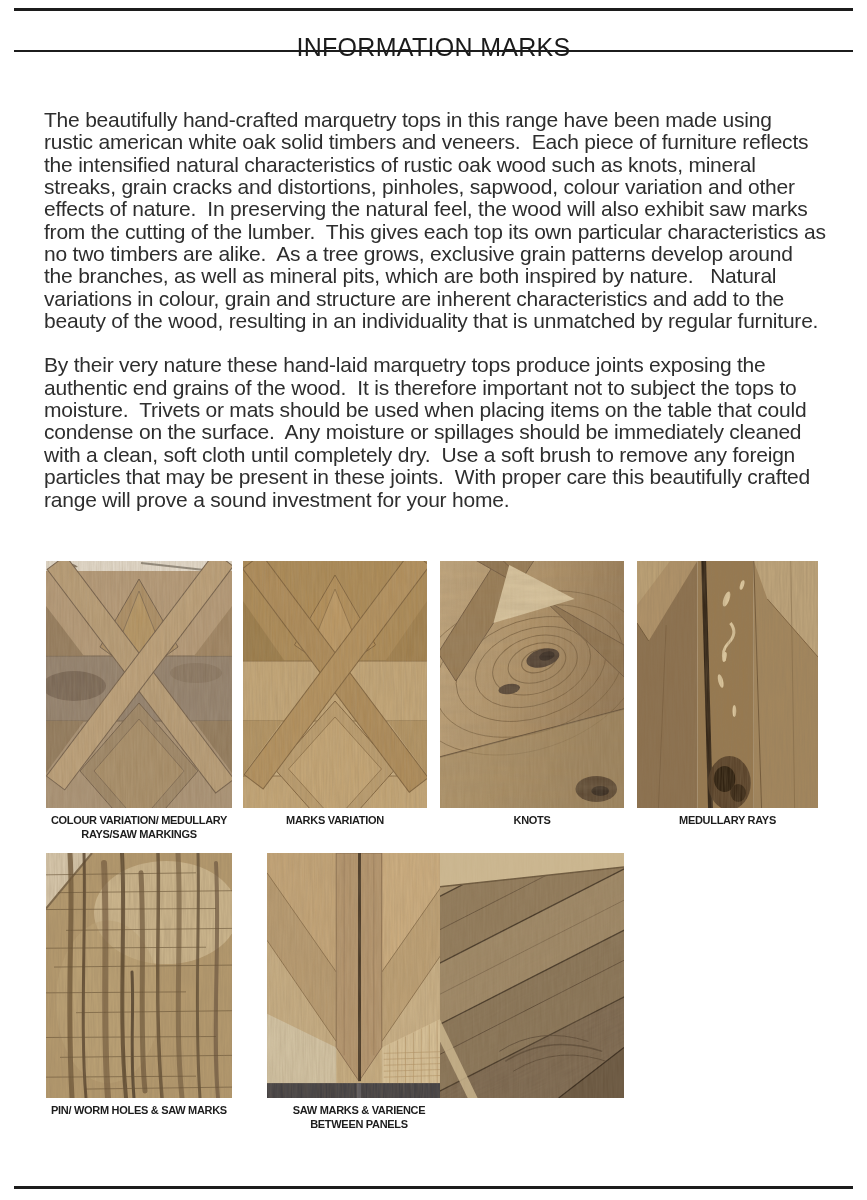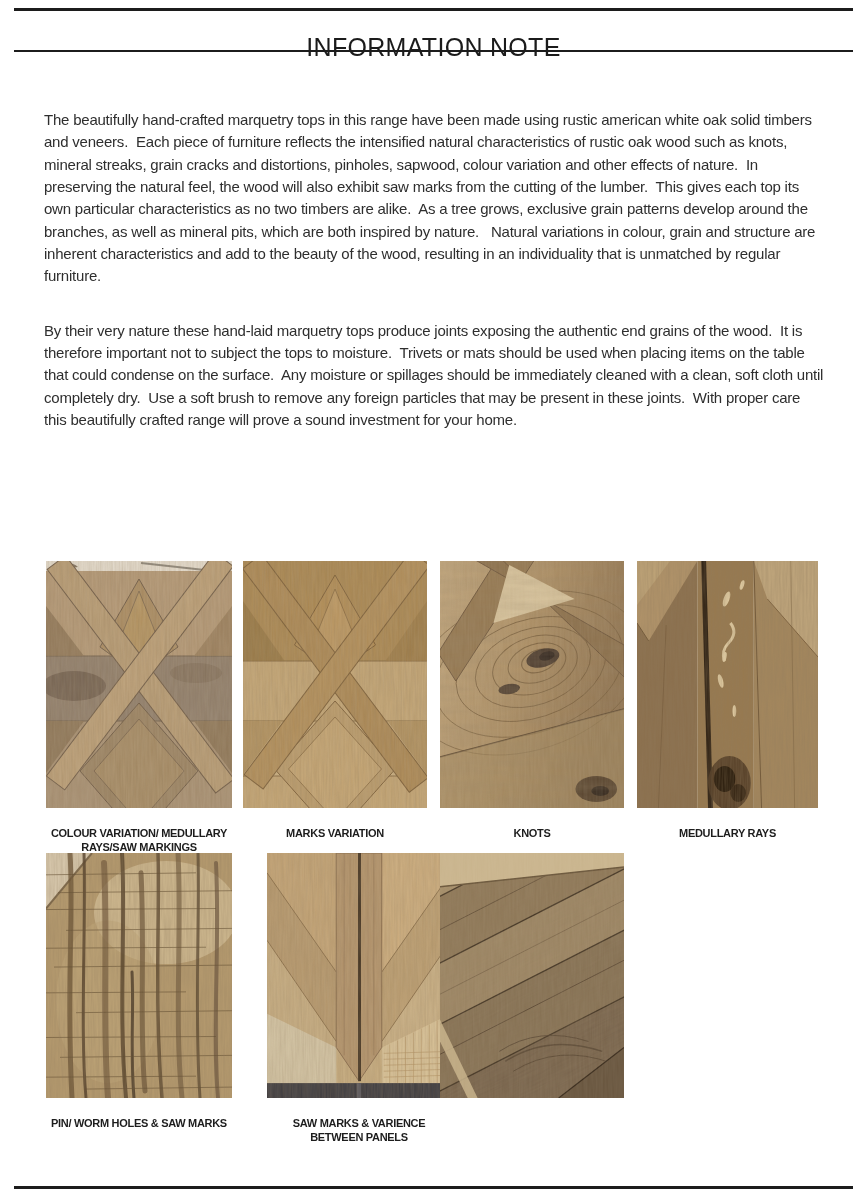--- a/index.html
+++ b/index.html
@@ -5,27 +5,27 @@
   html,body{margin:0;padding:0;background:#ffffff;}
   .page{position:relative;width:867px;height:1200px;background:#ffffff;
         font-family:"Liberation Sans",sans-serif;overflow:hidden;}
   .rule{position:absolute;left:14px;right:14px;background:#1c1c1c;}
   .rule-top{top:8px;height:3px;}
   .rule-mid{top:50px;height:2px;}
   .rule-bottom{top:1186px;height:3px;}
   .title{position:absolute;top:16px;left:0;width:100%;text-align:center;
          font-size:25px;font-weight:500;letter-spacing:.3px;color:#1b1b1b;}
   .bodytext{position:absolute;left:44px;top:109px;width:782px;
-            font-size:15px;line-height:22.35px;color:#2e2e2e;
+            font-size:21px;line-height:22.35px;color:#2e2e2e;
             letter-spacing:-.22px;}
   .bodytext p{margin:0;white-space:pre-wrap;}
-  .bodytext p + p{margin-top:32px;}
+  .bodytext p + p{margin-top:22px;}
   .figure{position:absolute;}
   .figure .img{display:block;width:100%;}
-  .figure .caption{margin-top:18px;text-align:center;font-size:11px;
+  .figure .caption{margin-top:5px;text-align:center;font-size:11px;
                    font-weight:700;letter-spacing:-.3px;line-height:1.28;
                    color:#1d1d1d;white-space:pre-line;}
   .fig1{left:46px;top:561px;width:186px;}
   .fig2{left:243px;top:561px;width:184px;}
   .fig3{left:440px;top:561px;width:184px;}
   .fig4{left:637px;top:561px;width:181px;}
   .fig5{left:46px;top:853px;width:186px;}
   .fig6{left:243px;top:853px;width:184px;padding-left:24px;}
   .fig7{left:440px;top:853px;width:184px;}
   svg.img{height:247px;}
@@ -51,21 +51,21 @@
         <feColorMatrix type="matrix" values="0 0 0 0 0.30  0 0 0 0 0.22  0 0 0 0 0.13  0 0 0 0.65 0"></feColorMatrix>
       </filter>
       <filter id="gL" x="-10%" y="-10%" width="120%" height="120%">
         <feTurbulence type="fractalNoise" baseFrequency="0.5 0.04" numOctaves="2" seed="23" stitchTiles="stitch"></feTurbulence>
         <feColorMatrix type="matrix" values="0 0 0 0 0.95  0 0 0 0 0.88  0 0 0 0 0.72  0 0 0 0.5 0"></feColorMatrix>
       </filter>
     </defs>
   </svg>
 
   <div class="rule rule-top"></div>
-  <h1 class="title">INFORMATION NOTE</h1>
+  <h1 class="title">INFORMATION MARKS</h1>
   <div class="rule rule-mid"></div>
 
   <div class="bodytext">
     <p>The beautifully hand-crafted marquetry tops in this range have been made using rustic american white oak solid timbers and veneers.  Each piece of furniture reflects the intensified natural characteristics of rustic oak wood such as knots, mineral streaks, grain cracks and distortions, pinholes, sapwood, colour variation and other effects of nature.  In preserving the natural feel, the wood will also exhibit saw marks from the cutting of the lumber.  This gives each top its own particular characteristics as no two timbers are alike.  As a tree grows, exclusive grain patterns develop around the branches, as well as mineral pits, which are both inspired by nature.   Natural variations in colour, grain and structure are inherent characteristics and add to the beauty of the wood, resulting in an individuality that is unmatched by regular furniture.</p>
     <p>By their very nature these hand-laid marquetry tops produce joints exposing the authentic end grains of the wood.  It is therefore important not to subject the tops to moisture.  Trivets or mats should be used when placing items on the table that could condense on the surface.  Any moisture or spillages should be immediately cleaned with a clean, soft cloth until completely dry.  Use a soft brush to remove any foreign particles that may be present in these joints.  With proper care this beautifully crafted range will prove a sound investment for your home.</p>
   </div>
 
   <div class="figure fig1">
     <svg class="img" viewBox="0 0 186 247" preserveAspectRatio="none">
       <rect width="186" height="14" fill="#e7dfd2"></rect>

